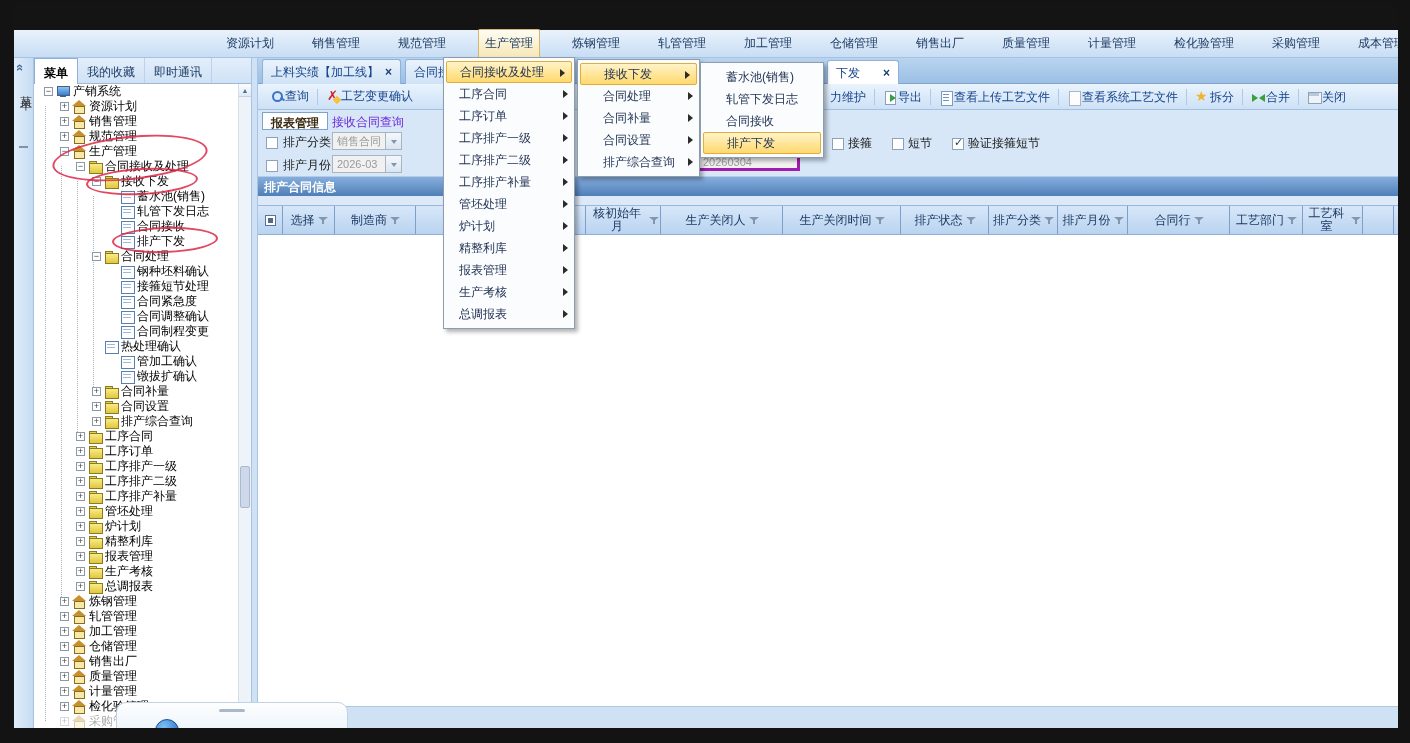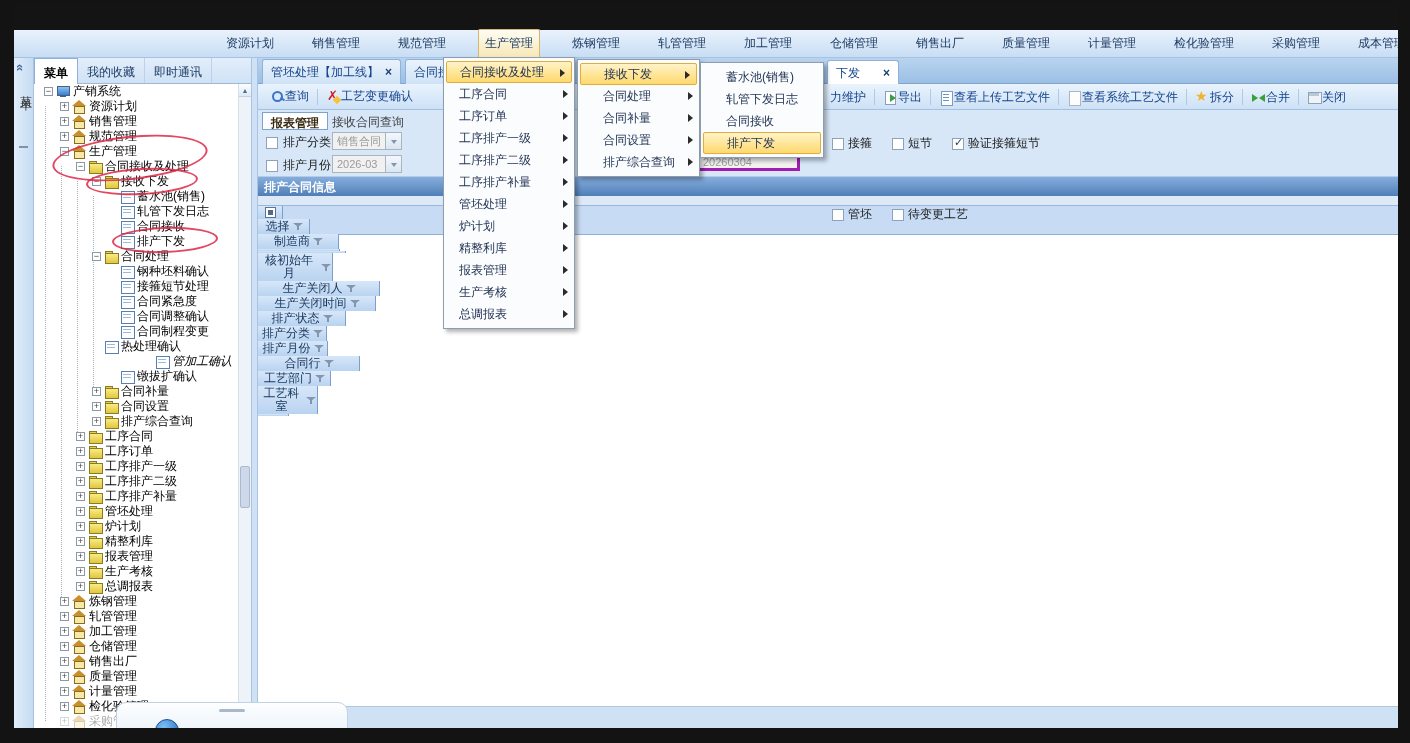--- a/index.html
+++ b/index.html
@@ -94,41 +94,41 @@
   .ic-docp::before{content:"";position:absolute;left:2px;top:1px;width:10px;height:13px;background:#fdfdfd;border:1px solid #a8b6c6;}
   .ic-star::before{content:"\2605";color:#f1b430;font-size:14px;position:absolute;top:-2px;left:0;}
   .ic-merge::before{content:"";position:absolute;left:1px;top:4px;border-left:6px solid #3aa03a;
     border-top:4px solid transparent;border-bottom:4px solid transparent;}
   .ic-merge::after{content:"";position:absolute;right:1px;top:4px;border-right:6px solid #3aa03a;
     border-top:4px solid transparent;border-bottom:4px solid transparent;}
   .ic-closewin::before{content:"";position:absolute;left:1px;top:2px;width:12px;height:10px;background:#eef3f8;border:1px solid #90a2b5;}
   .ic-closewin::after{content:"";position:absolute;left:2px;top:3px;width:10px;height:3px;background:#b9c8d8;}
 
   #filterpanel{position:relative;height:67px;background:#d7e7f8;border-bottom:1px solid #b3cce8;}
-  .ftab{position:absolute;top:2px;height:18px;font-size:12px;padding:2px 8px;white-space:nowrap;color:#404040;}
+  .ftab{position:absolute;top:2px;height:18px;font-size:12px;padding:2px 8px;white-space:nowrap;color:#6d28d9;}
   .ftab.active{left:4px;background:#fff;border:1px solid #7da2ce;color:#3a2a12;font-weight:bold;}
   .ftab.plain{left:66px;}
   .frow{position:absolute;display:flex;align-items:center;gap:5px;font-size:12px;color:#1a1a1a;}
   .cb{width:12px;height:12px;background:#fff;border:1px solid #8ea3bb;display:inline-block;position:relative;flex:none;}
   .cb.checked::after{content:"\2713";position:absolute;left:1px;top:-3px;font-size:11px;font-weight:bold;color:#2b3b52;}
   .combo{position:absolute;width:70px;height:18px;background:#f1f1f1;border:1px solid #a9b4bf;color:#9a9a9a;
     font-size:11px;line-height:16px;padding:0 16px 0 4px;white-space:nowrap;overflow:hidden;}
   .combo::after{content:"";position:absolute;right:0;top:0;width:15px;height:16px;
     background:linear-gradient(#f4f8fc,#d9e6f2);border-left:1px solid #a9b4bf;}
   .combo::before{content:"";position:absolute;right:4px;top:7px;border-left:3px solid transparent;
     border-right:3px solid transparent;border-top:4px solid #8296ad;z-index:1;}
   #batch-input{position:absolute;left:438px;top:43px;width:104px;height:18px;background:#f2f2f2;
     border:3px solid #a21caf;color:#9e9e9e;font-size:11px;padding:0 4px;}
   .checkgroup{position:absolute;display:flex;align-items:center;gap:6px;font-size:12px;color:#1a1a1a;}
   .checkgroup .item{display:flex;align-items:center;gap:4px;margin-right:14px;white-space:nowrap;}
 
   #sectionbar{height:19px;background:linear-gradient(#86aedd,#4f7fb8);color:#fff;
     font-size:12px;font-weight:bold;padding:2px 6px;}
   #gapstrip{height:9px;background:#dde9f7;}
-  #gridheader{display:flex;height:30px;background:#c7dcf4;border-bottom:1px solid #8fb0d6;border-top:1px solid #9ab8dd;flex-direction:column;}
+  #gridheader{display:flex;height:30px;background:#c7dcf4;border-bottom:1px solid #8fb0d6;border-top:1px solid #9ab8dd;}
   .hcell{position:relative;display:flex;align-items:center;justify-content:center;gap:3px;flex:none;
     border-right:1px solid #7e9fc9;background:linear-gradient(#d7e7f9,#b9d3f0);
     font-size:12px;color:#17365d;line-height:13px;text-align:center;padding:1px 2px;overflow:hidden;}
   .hfill{flex:1;background:linear-gradient(#d7e7f9,#b9d3f0);}
   .selall{width:11px;height:11px;border:1px solid #5a7399;background:#fff;position:relative;flex:none;}
   .selall::after{content:"";position:absolute;inset:2px;background:#56688a;}
   .funnel{width:9px;height:9px;position:relative;flex:none;}
   .funnel::before{content:"";position:absolute;top:1px;left:0;border-left:5px solid transparent;
     border-right:5px solid transparent;border-top:4px solid #8296ad;}
   .funnel::after{content:"";position:absolute;top:4px;left:4px;width:2px;height:4px;background:#8296ad;}
@@ -289,21 +289,21 @@
         <div class="trow" style="padding-left: 74px;">
           <span style="width: 12px; flex: 0 0 auto;"></span>
           <span class="ti ti-grid"></span>
           <span>合同制程变更</span>
         </div>
         <div class="trow" style="padding-left: 58px;">
           <span style="width: 12px; flex: 0 0 auto;"></span>
           <span class="ti ti-grid"></span>
           <span>热处理确认</span>
         </div>
-        <div class="trow" style="padding-left: 109px; font-style: italic;">
+        <div class="trow" style="padding-left: 74px;">
           <span style="width: 12px; flex: 0 0 auto;"></span>
           <span class="ti ti-grid"></span>
           <span>管加工确认</span>
         </div>
         <div class="trow" style="padding-left: 74px;">
           <span style="width: 12px; flex: 0 0 auto;"></span>
           <span class="ti ti-grid"></span>
           <span>镦拔扩确认</span>
         </div>
         <div class="trow" style="padding-left: 58px;">
@@ -424,21 +424,21 @@
       </div>
     <div id="tree-scroll">
       <div class="up">▲</div>
       <div class="thumb"></div>
     </div>
   </div>
   <div id="splitter"></div>
 
   <div id="main">
     <div id="doctabs"><div class="doctab t0">
-          <span class="lbl">管坯处理【加工线】</span>
+          <span class="lbl">上料实绩【加工线】</span>
           <span class="x">×</span>
         </div><div class="doctab t1">
           <span class="lbl">合同接收</span>
         </div><div class="doctab t2 active">
           <span class="lbl">下发</span>
           <span class="x">×</span>
         </div></div>
 
     <div id="toolbar">
       <div id="tb-left">

